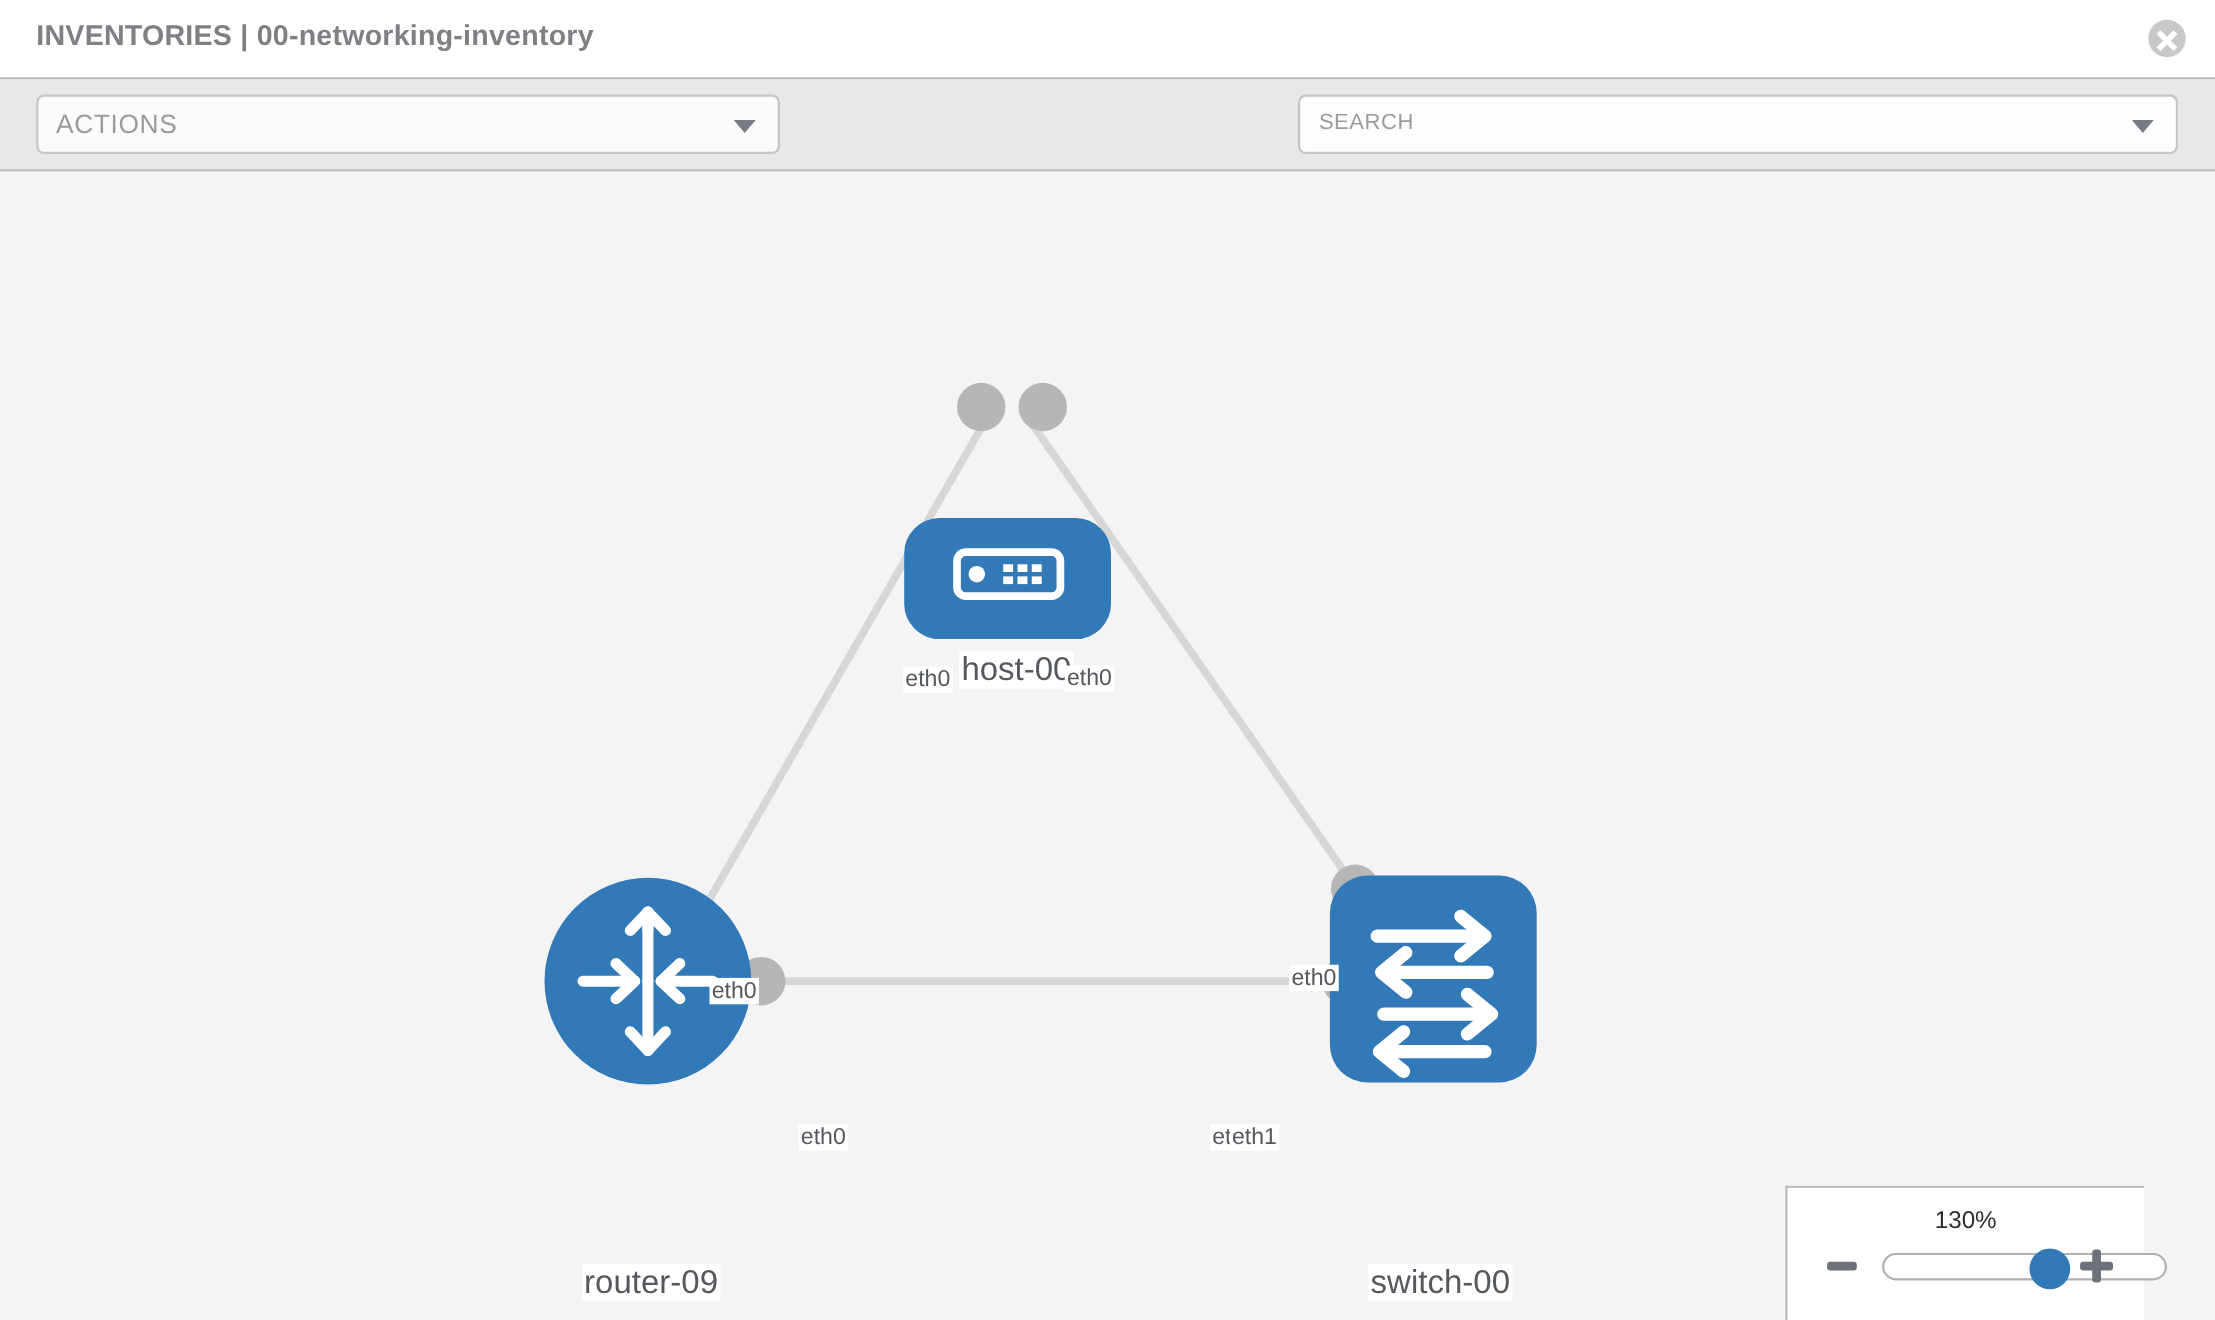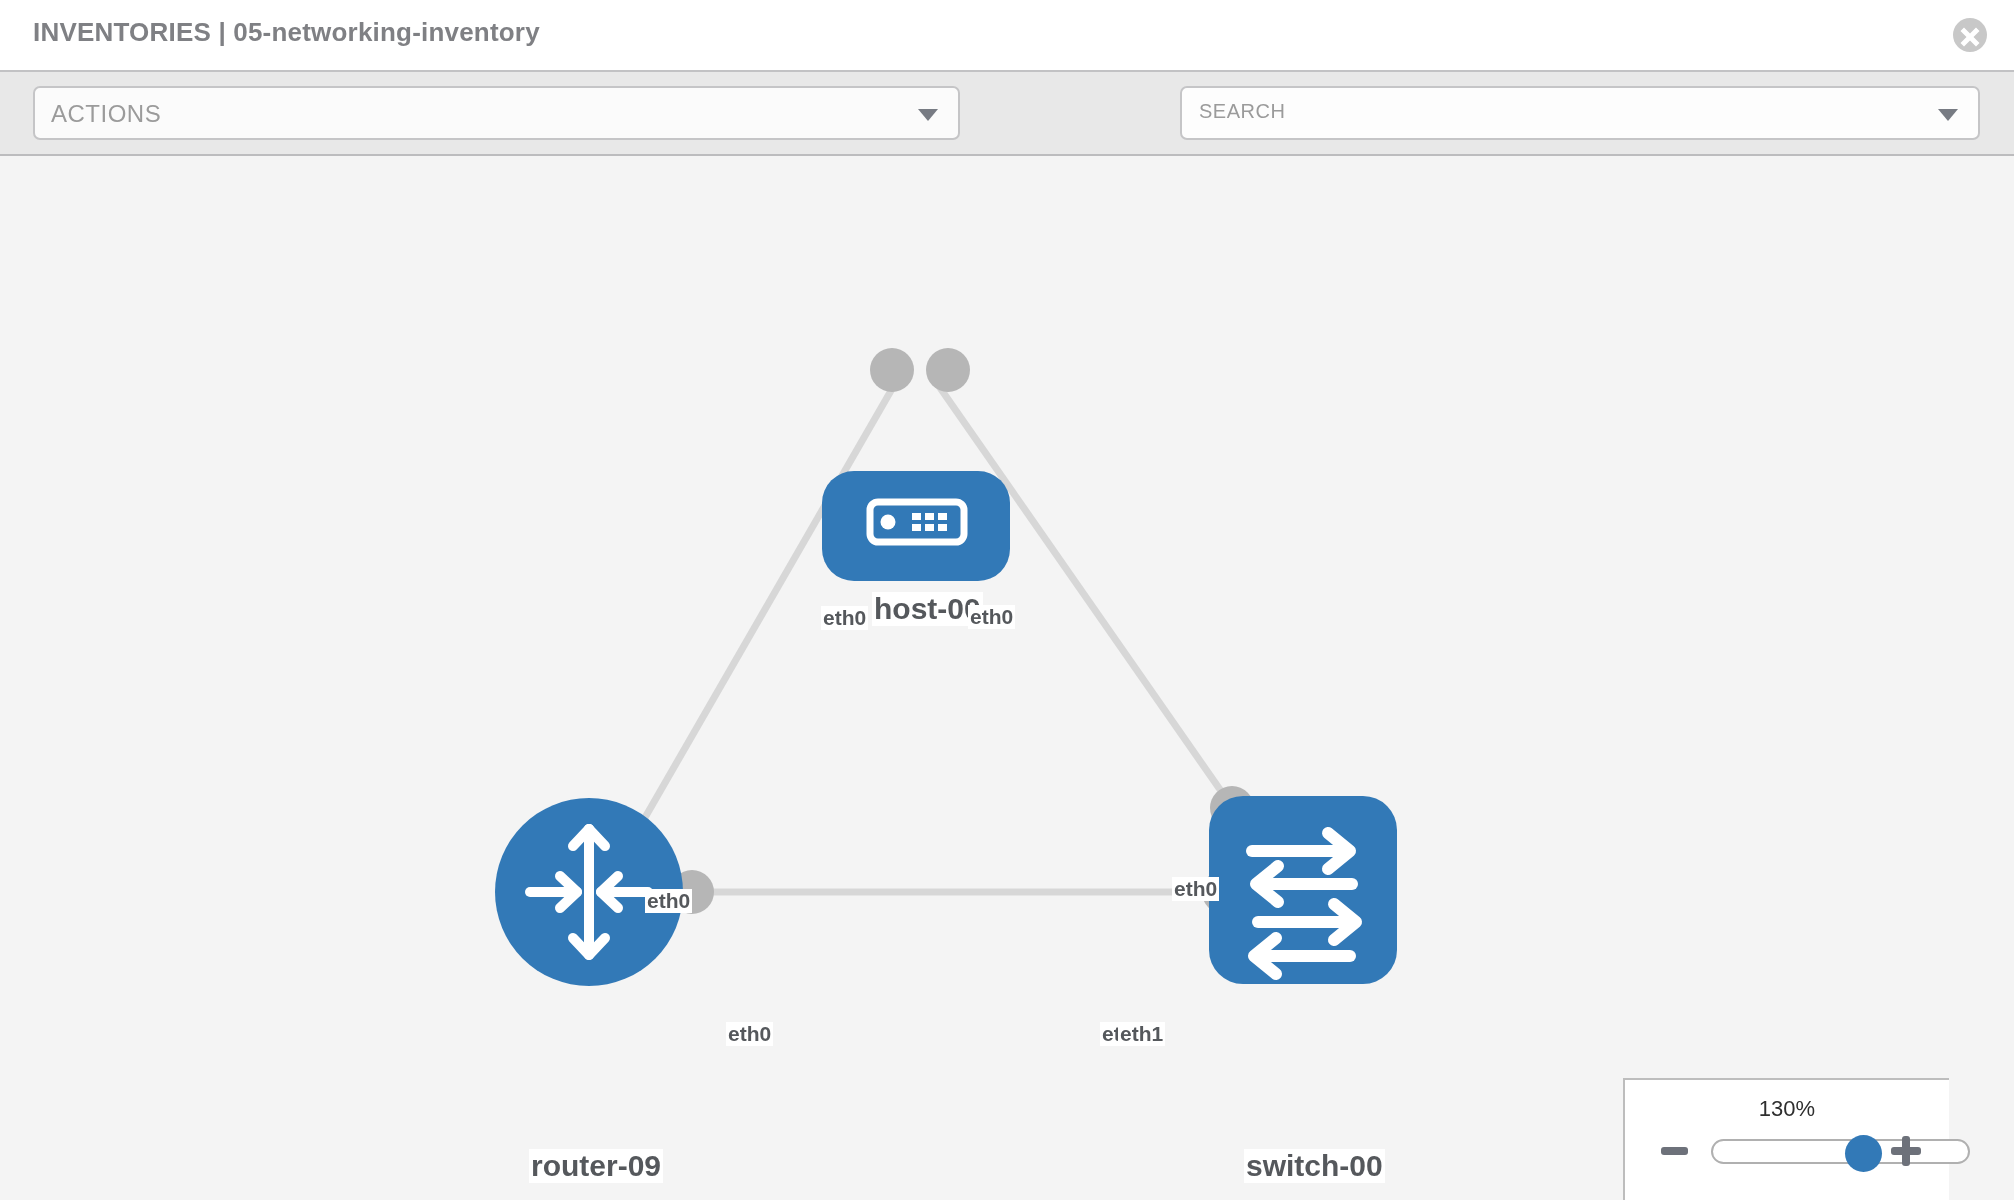--- a/index.html
+++ b/index.html
@@ -55,21 +55,21 @@
     height: 86px;
     background: #e8e8e8;
     border-top: 2px solid #c2c2c4;
     border-bottom: 2px solid #bcbcbe;
     box-sizing: border-box;
   }
   .actions-select {
     position: absolute;
     left: 33px;
     top: 14px;
-    width: 927px;
+    width: 676px;
     height: 54px;
     background: #fbfbfb;
     border: 2px solid #c5c5c7;
     border-radius: 7px;
     box-sizing: border-box;
     cursor: pointer;
   }
   .actions-select .label {
     position: absolute;
     left: 16px;
@@ -136,21 +136,20 @@
   }
 
   
   .nlabel {
     position: absolute;
     background: #ffffff;
     color: #55585c;
     white-space: nowrap;
     line-height: 1.05;
     padding: 1px 2px;
-    font-weight: bold;
   }
   .nlabel.big   { font-size: 30px; }
   .nlabel.small { font-size: 21px; }
 
   
   .zoom-panel {
     position: absolute;
     left: 1623px;
     top: 1078px;
     width: 326px;
@@ -222,21 +221,21 @@
     height: 37px;
     border-radius: 50%;
     background: #3279b7;
     cursor: grab;
   }
 </style>
 </head>
 <body>
 
 <div class="header">
-  <div class="page-title">INVENTORIES | 05-networking-inventory</div>
+  <div class="page-title">INVENTORIES | 00-networking-inventory</div>
   <div class="close-btn">
     <svg width="34" height="34" viewBox="0 0 34 34">
       <path d="M11 9.5 L17 15.5 L23 9.5 L26.5 13 L20.5 19 L26.5 25 L23 28.5 L17 22.5 L11 28.5 L7.5 25 L13.5 19 L7.5 13 Z" fill="#ffffff"></path>
     </svg>
   </div>
 </div>
 
 <div class="toolbar">
 
   <div class="actions-select">

